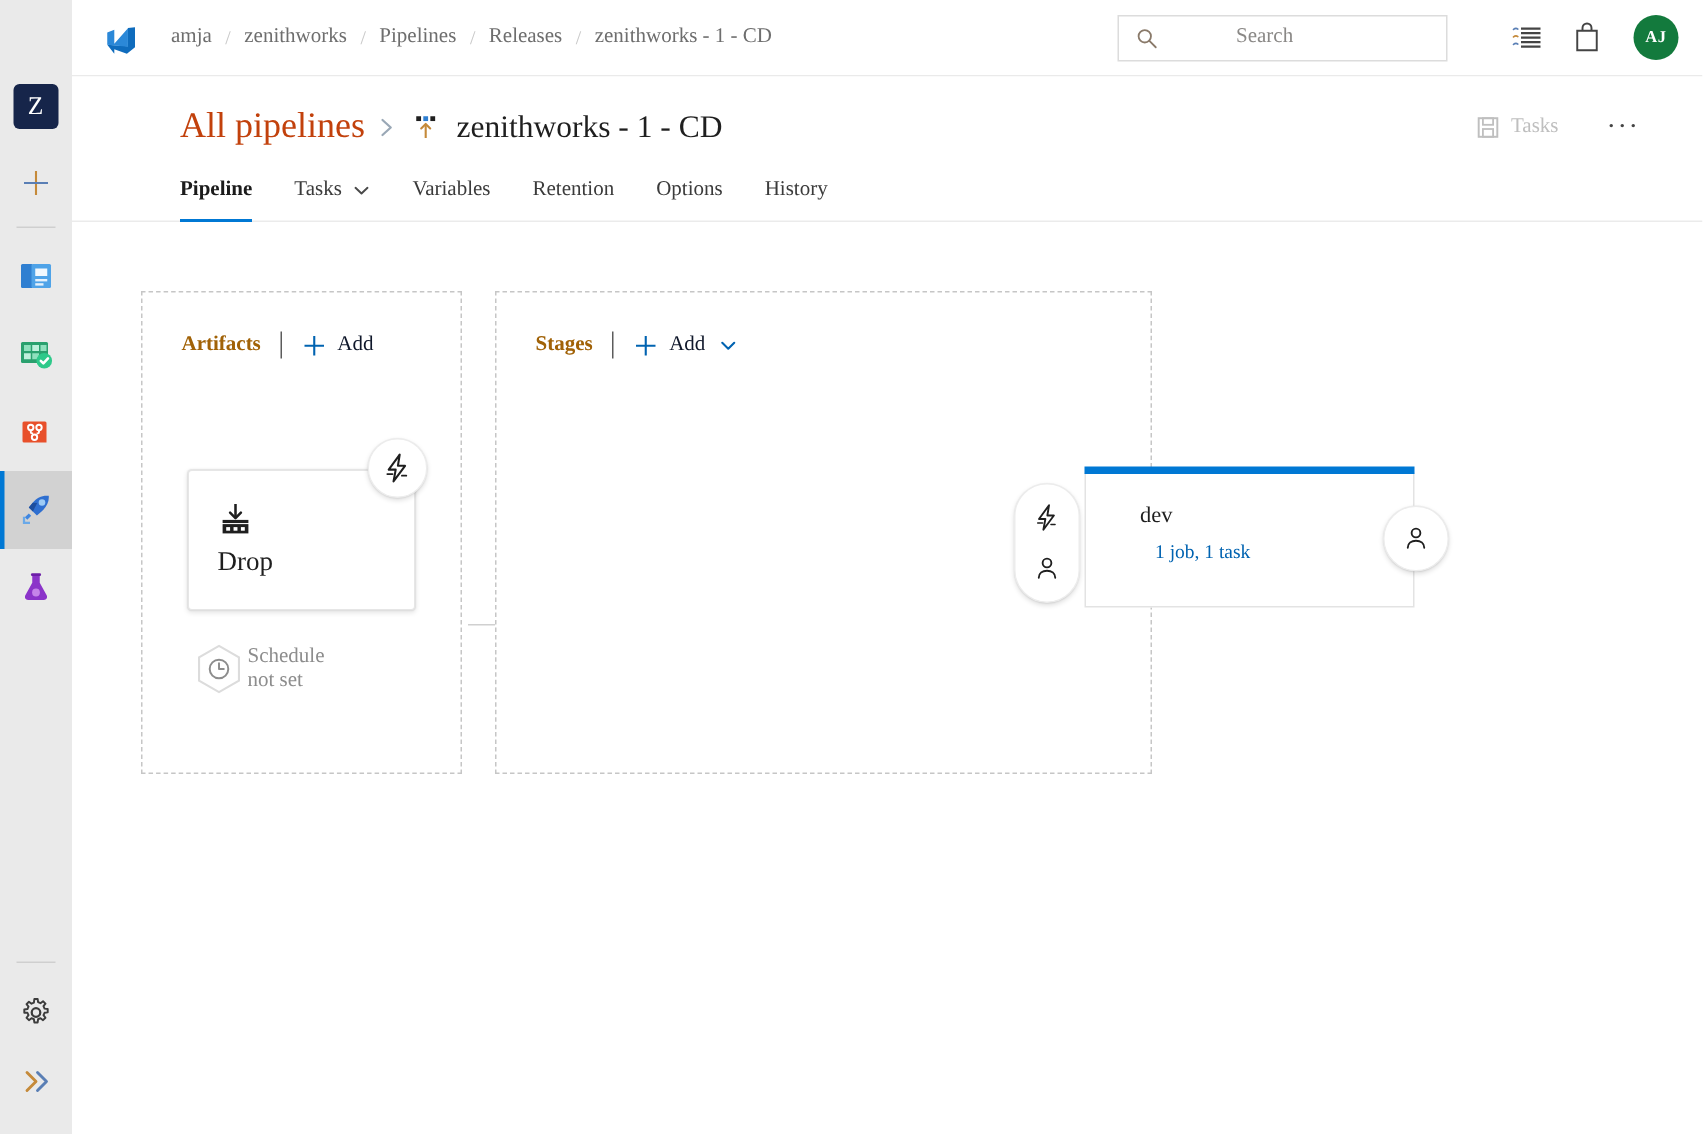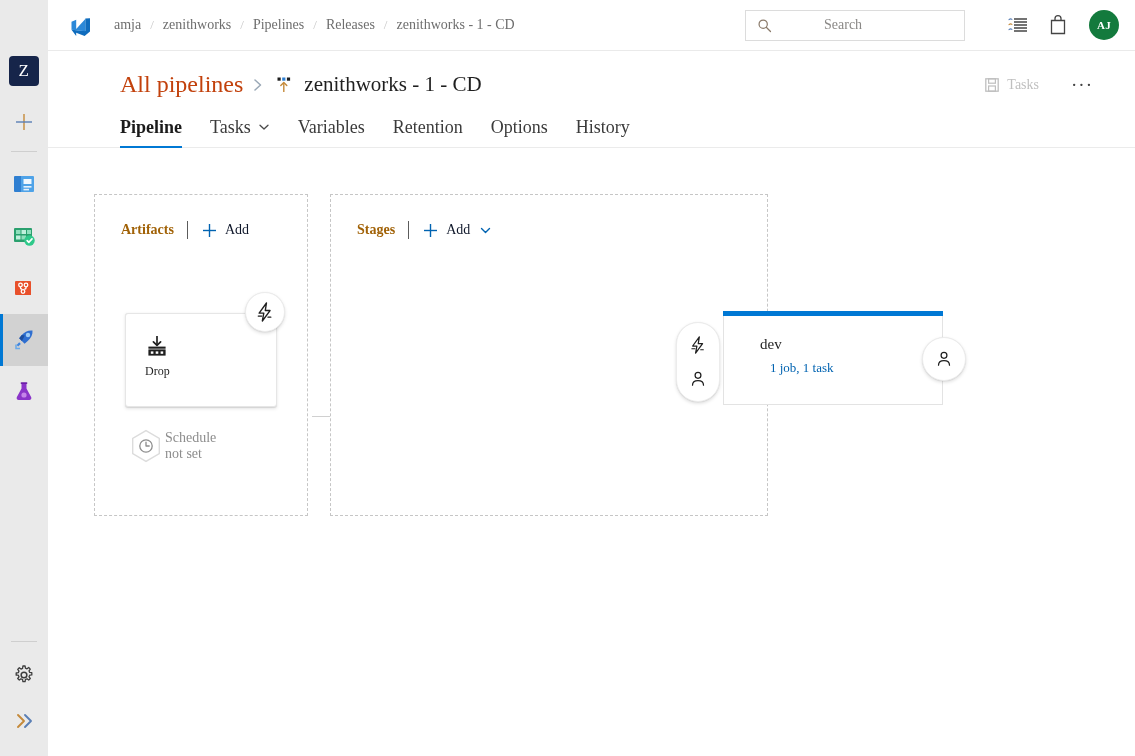--- a/index.html
+++ b/index.html
@@ -115,21 +115,21 @@
   .chev-sm { margin-left: 9px; color: #4a4a4a; display: flex; align-items: center; }
   .ellipsis { font-size: 19px; color: #444; letter-spacing: 1px; padding: 0 10px; line-height: 1; }
 
   
   .tabs { display: flex; align-items: flex-end; height: 40px; padding-left: 72px; background: #fff; position: relative; }
   .tabs::after {
     content: ""; position: absolute; left: 0; right: 0; bottom: 0; height: 1px; background: #ebebeb;
   }
   .tab {
     position: relative; height: 40px; display: flex; align-items: center;
-    font-size: 18px; color: #3b3b3b; margin-right: 28px; padding-bottom: 2px;
+    font-size: 14px; color: #3b3b3b; margin-right: 28px; padding-bottom: 2px;
     white-space: nowrap;
   }
   .tab.active { color: #1b1b1b; font-weight: 700; }
   .tab.active::after {
     content: ""; position: absolute; left: 0; right: 0; bottom: 0; height: 2px; background: #0078d4; z-index: 2;
   }
   .tab .tchev { margin-left: 7px; color: #4a4a4a; display: flex; align-items: center; }
 
   
   .canvas { flex: 1; position: relative; background: #ffffff; overflow: hidden; }
@@ -147,21 +147,21 @@
   .panel-add .pa-plus { display: flex; align-items: center; margin-right: 7px; color: #0063b1; }
   .panel-add .pa-chev { display: flex; align-items: center; margin-left: 9px; color: #0063b1; }
 
   
   .artifact-card {
     position: absolute; left: 30px; top: 118px; width: 152px; height: 94px;
     background: #ffffff; border: 1px solid #e6e6e6; border-radius: 3px;
     box-shadow: 0 1.6px 3.6px rgba(0,0,0,.10), 0 .3px .9px rgba(0,0,0,.09);
   }
   .artifact-icon { position: absolute; left: 19px; top: 20px; }
-  .artifact-name { position: absolute; left: 19px; top: 50px; font-size: 12px; color: #1f1f1f; }
+  .artifact-name { position: absolute; left: 19px; top: 50px; font-size: 18px; color: #1f1f1f; }
   .trigger-badge {
     position: absolute; left: 119px; top: -22px;
     width: 40px; height: 40px; border-radius: 50%;
     background: #ffffff; border: 1px solid #ececec;
     box-shadow: 0 1.6px 3.6px rgba(0,0,0,.13), 0 .3px .9px rgba(0,0,0,.10);
     display: flex; align-items: center; justify-content: center;
   }
 
   
   .schedule { position: absolute; left: 32px; top: 232px; display: flex; align-items: center; }

